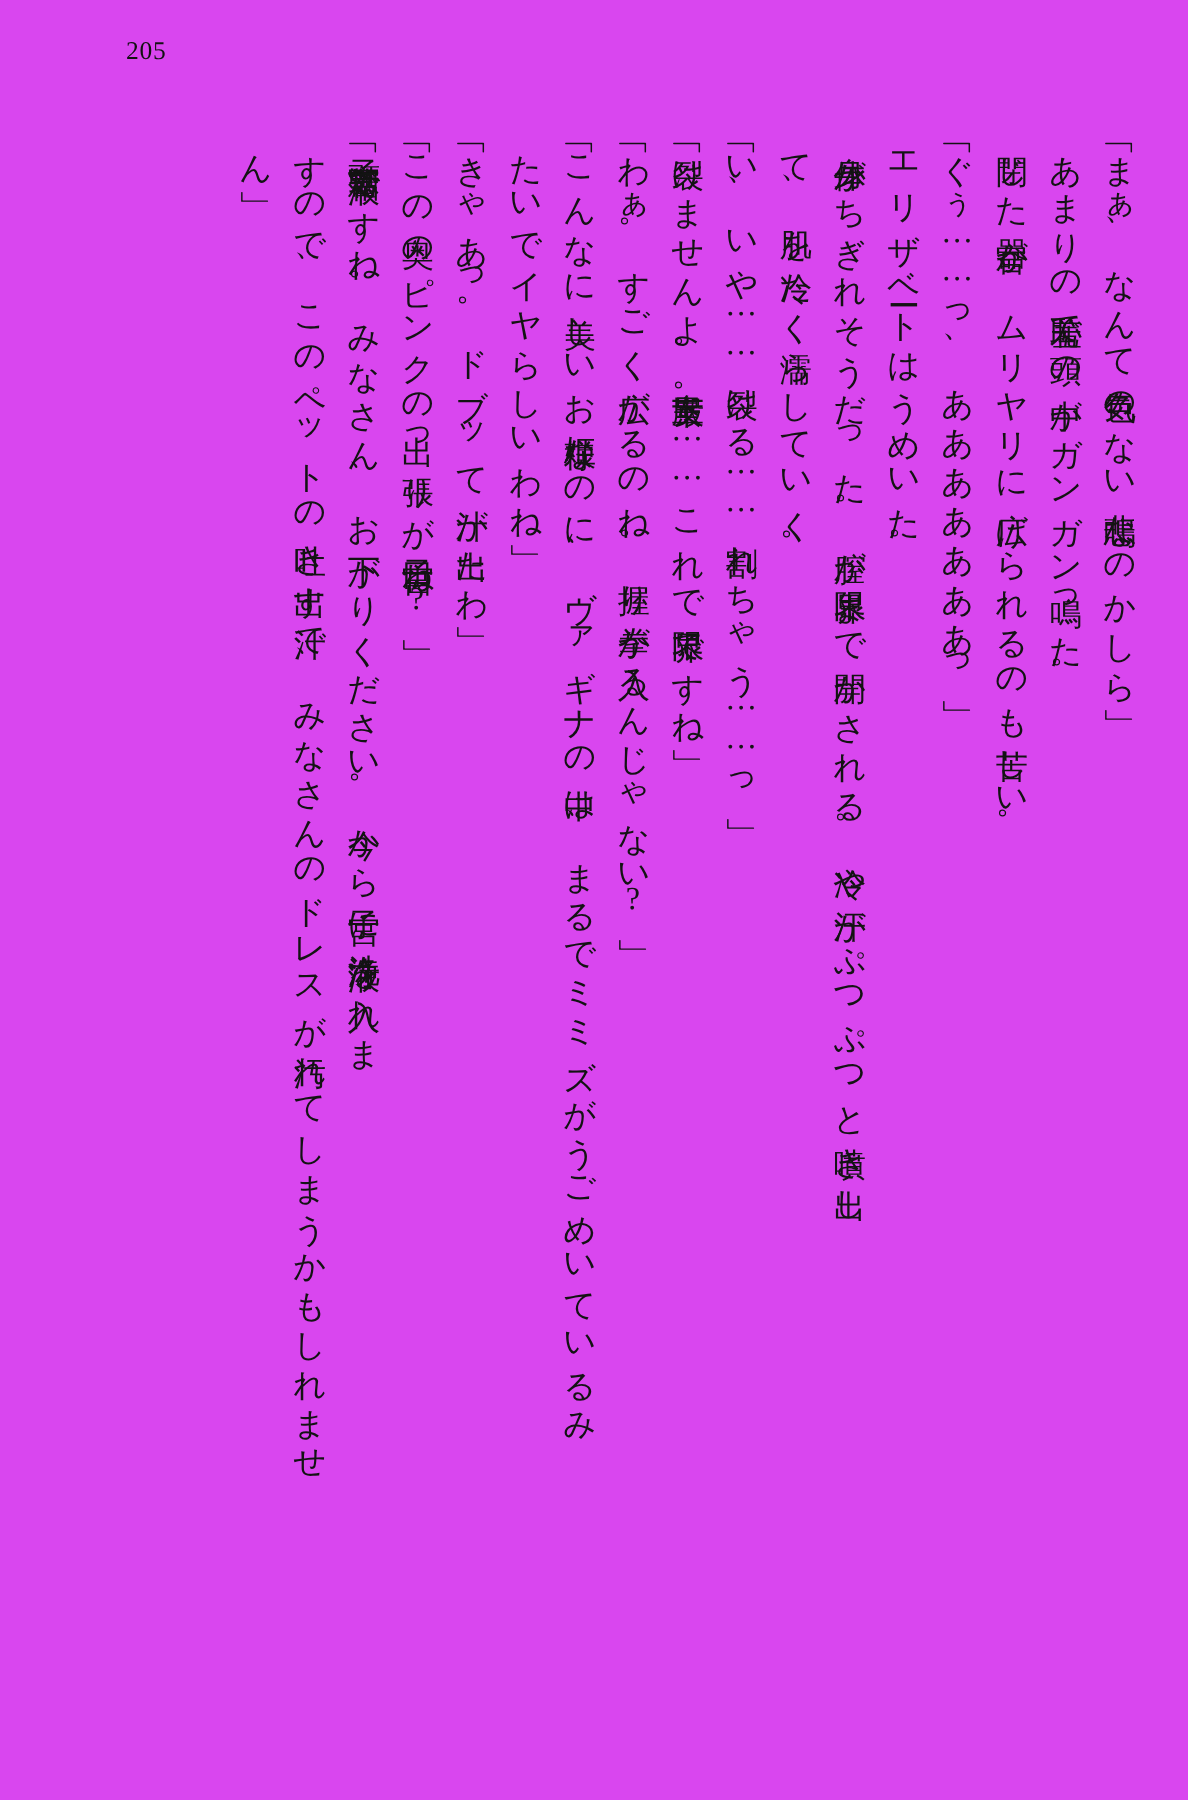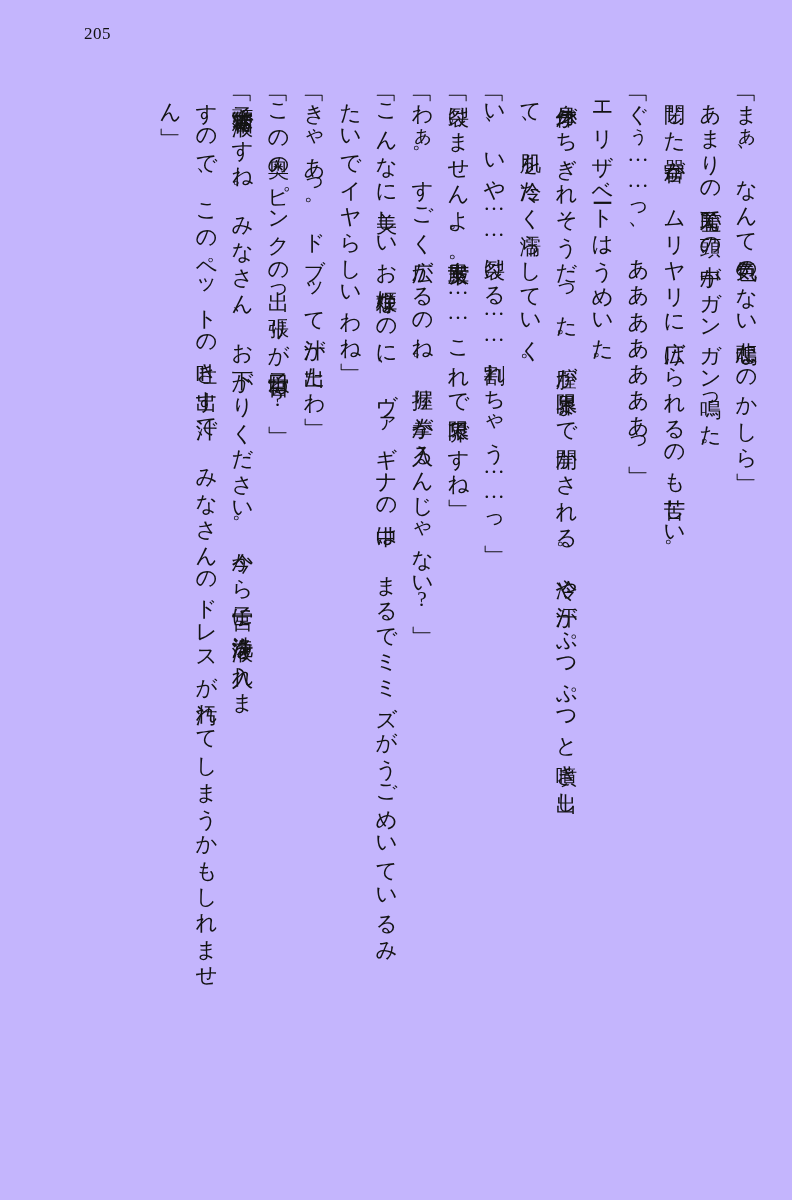--- a/index.html
+++ b/index.html
@@ -11,21 +11,21 @@
     width: 792px;
     height: 1200px;
     position: relative;
     overflow: hidden;
     font-family: "Liberation Serif", "DejaVu Serif", serif;
     color: #1a1a1a;
   }
   .page {
     position: absolute;
     inset: 0;
-    background: #c4b5fd;
+    background: #d946ef;
   }
   .page-number {
     position: absolute;
     top: 24px;
     left: 84px;
     font-size: 17px;
     letter-spacing: 0.5px;
     color: #111;
     font-family: "Liberation Serif", "DejaVu Serif", serif;
   }

